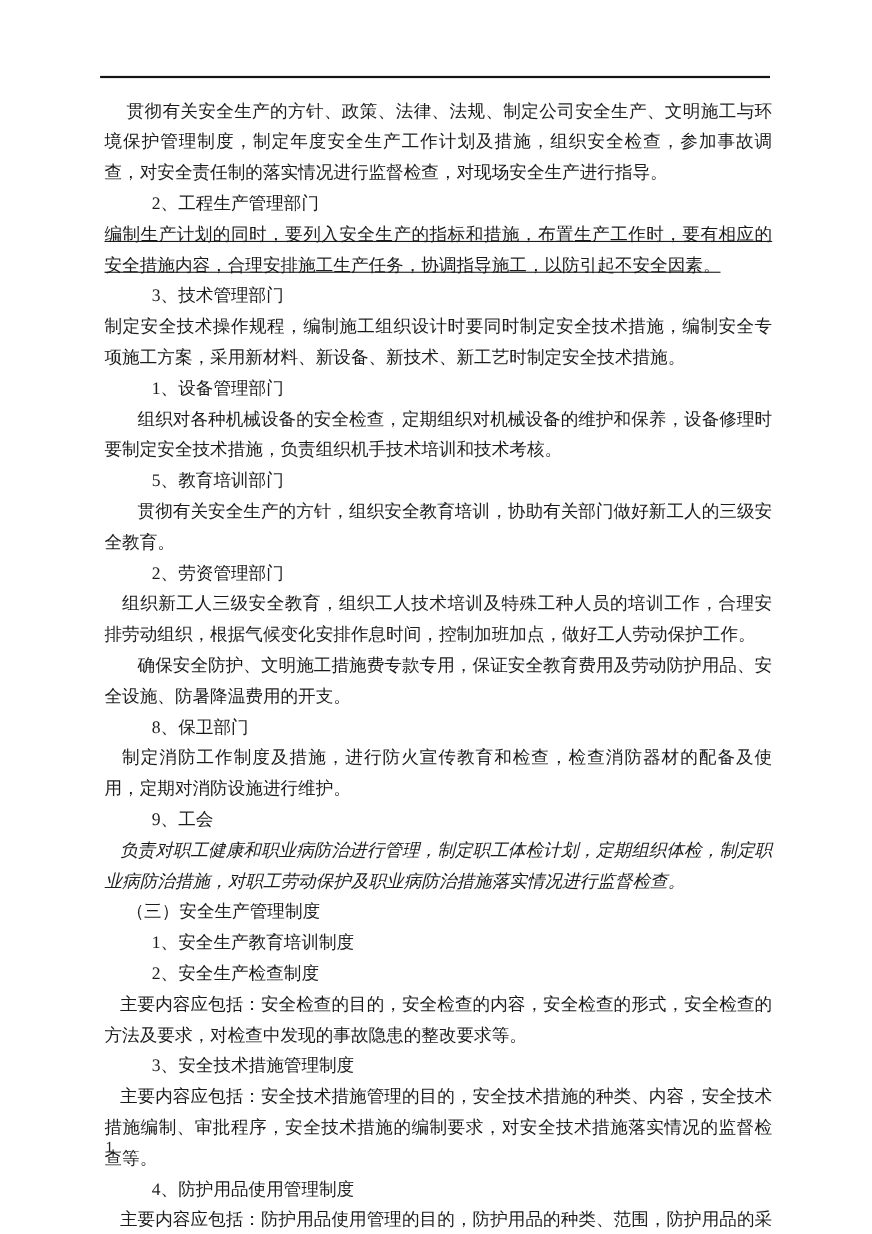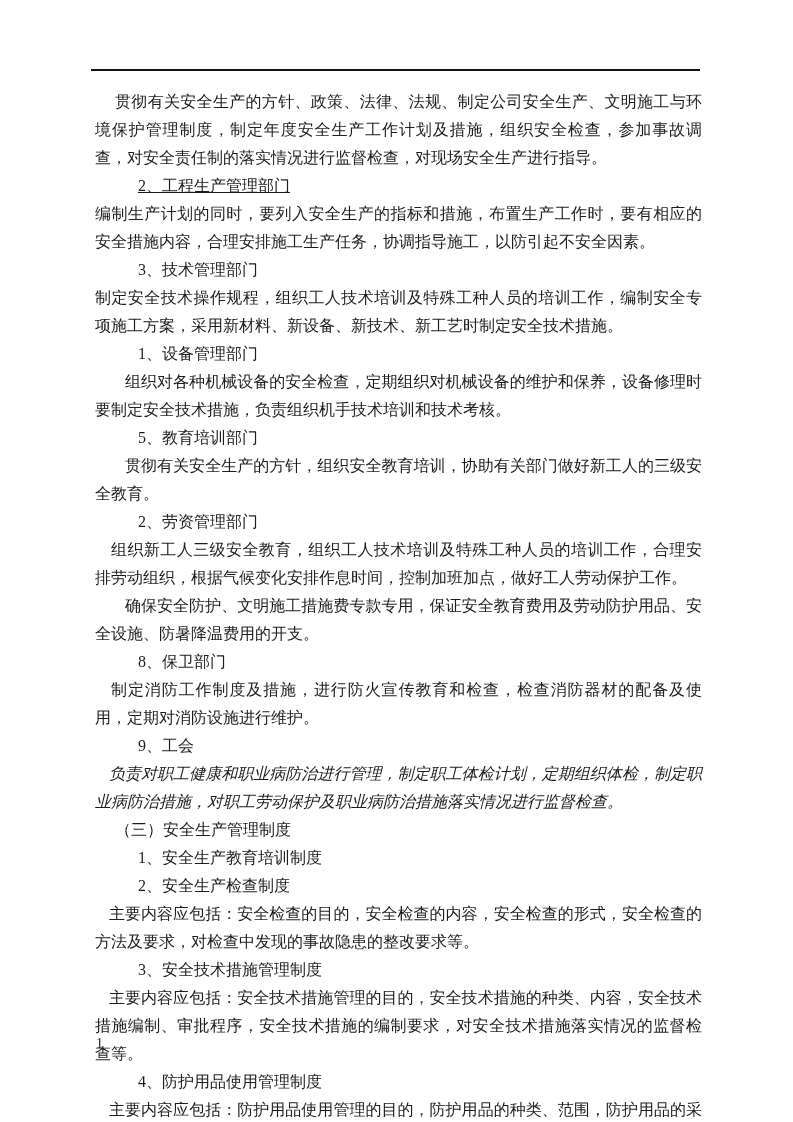--- a/index.html
+++ b/index.html
@@ -48,24 +48,24 @@
     color: #222222;
   }
 </style>
 </head>
 <body>
 
 <div class="page">
   <div class="header-rule"></div>
   <div class="doc-body" id="doc-body">
       <div class="para" style="text-indent: 20px;">贯彻有关安全生产的方针、政策、法律、法规、制定公司安全生产、文明施工与环境保护管理制度，制定年度安全生产工作计划及措施，组织安全检查，参加事故调查，对安全责任制的落实情况进行监督检查，对现场安全生产进行指导。</div>
-      <div class="heading" style="text-indent: 43px; text-decoration: underline;">2、工程生产管理部门</div>
-      <div class="para" style="text-indent: 0px;">编制生产计划的同时，要列入安全生产的指标和措施，布置生产工作时，要有相应的安全措施内容，合理安排施工生产任务，协调指导施工，以防引起不安全因素。</div>
+      <div class="heading" style="text-indent: 43px;">2、工程生产管理部门</div>
+      <div class="para" style="text-indent: 0px; text-decoration: underline;">编制生产计划的同时，要列入安全生产的指标和措施，布置生产工作时，要有相应的安全措施内容，合理安排施工生产任务，协调指导施工，以防引起不安全因素。</div>
       <div class="heading" style="text-indent: 43px;">3、技术管理部门</div>
-      <div class="para" style="text-indent: 0px;">制定安全技术操作规程，组织工人技术培训及特殊工种人员的培训工作，编制安全专项施工方案，采用新材料、新设备、新技术、新工艺时制定安全技术措施。</div>
+      <div class="para" style="text-indent: 0px;">制定安全技术操作规程，编制施工组织设计时要同时制定安全技术措施，编制安全专项施工方案，采用新材料、新设备、新技术、新工艺时制定安全技术措施。</div>
       <div class="heading" style="text-indent: 43px;">1、设备管理部门</div>
       <div class="para" style="text-indent: 30px;">组织对各种机械设备的安全检查，定期组织对机械设备的维护和保养，设备修理时要制定安全技术措施，负责组织机手技术培训和技术考核。</div>
       <div class="heading" style="text-indent: 43px;">5、教育培训部门</div>
       <div class="para" style="text-indent: 30px;">贯彻有关安全生产的方针，组织安全教育培训，协助有关部门做好新工人的三级安全教育。</div>
       <div class="heading" style="text-indent: 43px;">2、劳资管理部门</div>
       <div class="para" style="text-indent: 16px;">组织新工人三级安全教育，组织工人技术培训及特殊工种人员的培训工作，合理安排劳动组织，根据气候变化安排作息时间，控制加班加点，做好工人劳动保护工作。</div>
       <div class="para" style="text-indent: 30px;">确保安全防护、文明施工措施费专款专用，保证安全教育费用及劳动防护用品、安全设施、防暑降温费用的开支。</div>
       <div class="heading" style="text-indent: 43px;">8、保卫部门</div>
       <div class="para" style="text-indent: 16px;">制定消防工作制度及措施，进行防火宣传教育和检查，检查消防器材的配备及使用，定期对消防设施进行维护。</div>
       <div class="heading" style="text-indent: 43px;">9、工会</div>

